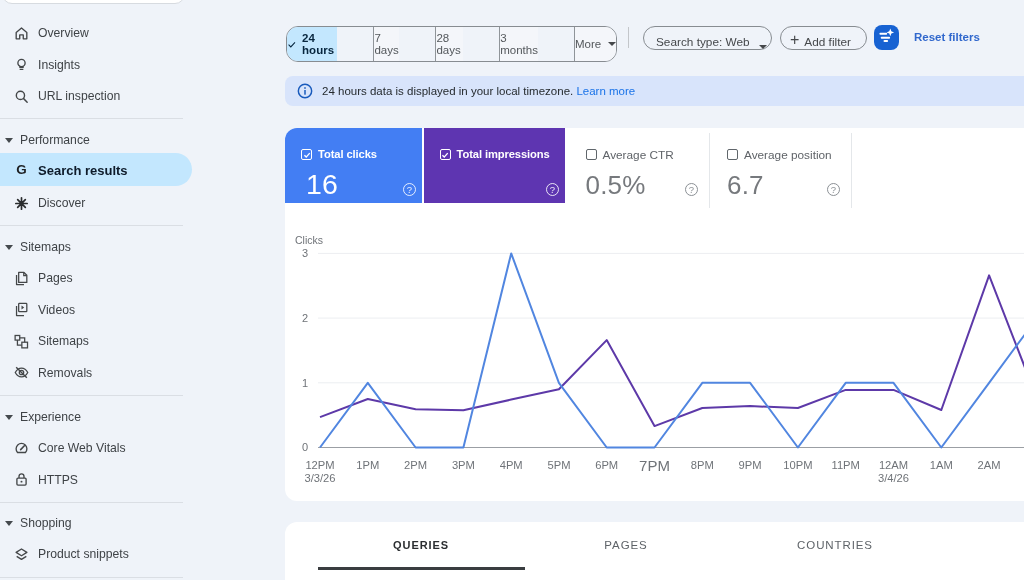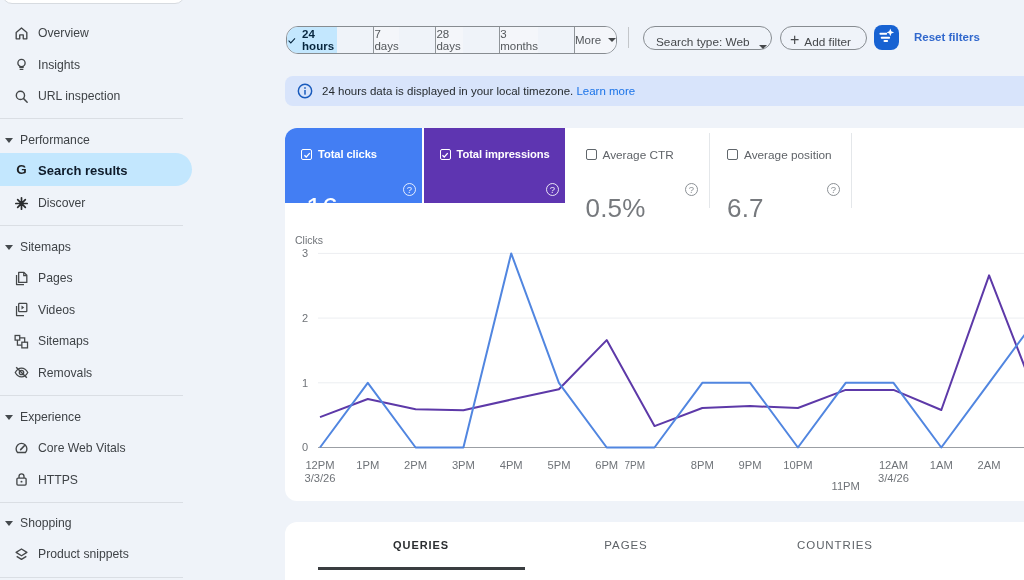--- a/index.html
+++ b/index.html
@@ -9,30 +9,30 @@
 
 .nav { position:absolute; left:0; height:22px; display:flex; align-items:center; color:#3f4347; font-size:12.2px; }
 .nav .ic { position:absolute; left:13px; top:2.5px; width:17px; height:17px; }
 .nav .lb { position:absolute; left:38px; top:50%; transform:translateY(-50%); white-space:nowrap; }
 .hdr { position:absolute; left:0; height:20px; color:#3f4347; font-size:12.2px; }
 .hdr .tri { position:absolute; left:5px; top:8px; width:0; height:0; border-left:4.5px solid transparent; border-right:4.5px solid transparent; border-top:5px solid #454a4e; }
 .hdr .lb { position:absolute; left:20px; top:50%; transform:translateY(-50%); }
 .sdiv { position:absolute; left:0; width:183px; height:1px; background:#dadee4; }
 .pill { position:absolute; left:0; top:153px; width:192px; height:33px; background:#c3e7fe; border-radius:0 17px 17px 0; }
 
-.chipgroup { position:absolute; left:285.5px; top:26px; width:331px; height:28px; border:1px solid #878c91; border-radius:12px; display:flex; overflow:hidden;gap:36px; }
+.chipgroup { position:absolute; left:285.5px; top:26px; width:331px; height:36px; border:1px solid #878c91; border-radius:12px; display:flex; overflow:hidden;gap:36px; }
 .seg { height:100%; display:flex; align-items:center; justify-content:center; font-size:11.5px; color:#54585c; background:#f4f6fa; border-left:1px solid #8f9499; }
 .seg:first-child { border-left:none; background:#c3e7fe; color:#07263e; font-weight:bold; }
 .pillbtn { position:absolute; top:26px; height:24px; border:1px solid #878c91; border-radius:12px; display:flex; align-items:flex-end; white-space:nowrap; font-size:11.8px; color:#45484b; background:transparent; }
 .caret { width:0; height:0; border-left:4px solid transparent; border-right:4px solid transparent; border-top:4.5px solid #45484b; display:inline-block; }
 
 .mcard { position:absolute; top:128px; height:75px; }
 .mcard .cb { position:absolute; left:16px; top:21px; width:11px; height:11px; border-radius:2px; display:flex; align-items:center; justify-content:center; }
 .mcard .lbl { position:absolute; left:33px; top:20px; font-size:11.2px; font-weight:bold; letter-spacing:-0.1px; white-space:nowrap; }
-.mcard .val { position:absolute; left:21px; top:39.5px; font-size:28.5px; letter-spacing:0.2px;margin-top:23px; }
+.mcard .val { position:absolute; left:21px; top:39.5px; font-size:28.5px; letter-spacing:0.2px; }
 .mcard .hlp { position:absolute; width:13px; height:13px; border-radius:50%; right:6px; bottom:7px; font-size:9.5px; display:flex; align-items:center; justify-content:center; }
 
 .tab { position:absolute; top:539px; font-size:11px; letter-spacing:0.9px; transform:translateX(-50%); }
 </style>
 </head>
 <body>
 
 <div class="abs" style="left:2px; top:-20px; width:183px; height:24px; background:#fff; border:1px solid #d7dbe0; border-radius:10px;"></div>
 
 <div id="sidebar">
@@ -229,25 +229,25 @@
 <polyline points="35.0,222.5 82.8,157.8 130.6,222.5 178.4,222.5 226.2,28.4 273.9,157.8 321.7,222.5 369.5,222.5 417.3,157.8 465.1,157.8 512.9,222.5 560.7,157.8 608.5,157.8 656.3,222.5 704.1,157.8 751.9,93.1" fill="none" stroke="#5186e0" stroke-width="2" stroke-linejoin="round"></polyline>
 </svg>
 <div id="xlabels">
 <div class="abs" style="left:320.0px; top:458.5px; width:60px; margin-left:-30px; text-align:center; font-size:11.2px; line-height:13px; color:#6f7378;">12PM<br>3/3/26</div>
 <div class="abs" style="left:367.8px; top:458.5px; width:60px; margin-left:-30px; text-align:center; font-size:11.2px; line-height:13px; color:#6f7378;">1PM</div>
 <div class="abs" style="left:415.6px; top:458.5px; width:60px; margin-left:-30px; text-align:center; font-size:11.2px; line-height:13px; color:#6f7378;">2PM</div>
 <div class="abs" style="left:463.4px; top:458.5px; width:60px; margin-left:-30px; text-align:center; font-size:11.2px; line-height:13px; color:#6f7378;">3PM</div>
 <div class="abs" style="left:511.2px; top:458.5px; width:60px; margin-left:-30px; text-align:center; font-size:11.2px; line-height:13px; color:#6f7378;">4PM</div>
 <div class="abs" style="left:559.0px; top:458.5px; width:60px; margin-left:-30px; text-align:center; font-size:11.2px; line-height:13px; color:#6f7378;">5PM</div>
 <div class="abs" style="left:606.7px; top:458.5px; width:60px; margin-left:-30px; text-align:center; font-size:11.2px; line-height:13px; color:#6f7378;">6PM</div>
-<div class="abs" style="left:654.5px; top:458.5px; width:60px; margin-left:-30px; text-align:left; font-size:10px; line-height:13px; color:#6f7378;">7PM</div>
+<div class="abs" style="left:654.5px; top:458.5px; width:60px; margin-left:-30px; text-align:center; font-size:15px; line-height:13px; color:#6f7378;">7PM</div>
 <div class="abs" style="left:702.3px; top:458.5px; width:60px; margin-left:-30px; text-align:center; font-size:11.2px; line-height:13px; color:#6f7378;">8PM</div>
 <div class="abs" style="left:750.1px; top:458.5px; width:60px; margin-left:-30px; text-align:center; font-size:11.2px; line-height:13px; color:#6f7378;">9PM</div>
 <div class="abs" style="left:797.9px; top:458.5px; width:60px; margin-left:-30px; text-align:center; font-size:11.2px; line-height:13px; color:#6f7378;">10PM</div>
-<div class="abs" style="left:845.7px; top:458.5px; width:60px; margin-left:-30px; text-align:center; font-size:11.2px; line-height:13px; color:#6f7378;margin-top:21px;">11PM</div>
+<div class="abs" style="left:845.7px; top:458.5px; width:60px; margin-left:-30px; text-align:center; font-size:11.2px; line-height:13px; color:#6f7378;">11PM</div>
 <div class="abs" style="left:893.5px; top:458.5px; width:60px; margin-left:-30px; text-align:center; font-size:11.2px; line-height:13px; color:#6f7378;">12AM<br>3/4/26</div>
 <div class="abs" style="left:941.3px; top:458.5px; width:60px; margin-left:-30px; text-align:center; font-size:11.2px; line-height:13px; color:#6f7378;">1AM</div>
 <div class="abs" style="left:989.1px; top:458.5px; width:60px; margin-left:-30px; text-align:center; font-size:11.2px; line-height:13px; color:#6f7378;">2AM</div>
 </div>
 
 <div class="abs" style="left:285px; top:522px; width:739px; height:58px; background:#fff; border-radius:12px 0 0 0;"></div>
 <div class="tab" style="left:421px; color:#2b2e31; font-weight:bold;">QUERIES</div>
 <div class="tab" style="left:626px; color:#5e6368; font-size:11.5px;">PAGES</div>
 <div class="tab" style="left:835px; color:#5e6368; font-size:11.5px;">COUNTRIES</div>
 <div class="abs" style="left:318px; top:567px; width:207px; height:2.5px; background:#3a3d40;"></div>

